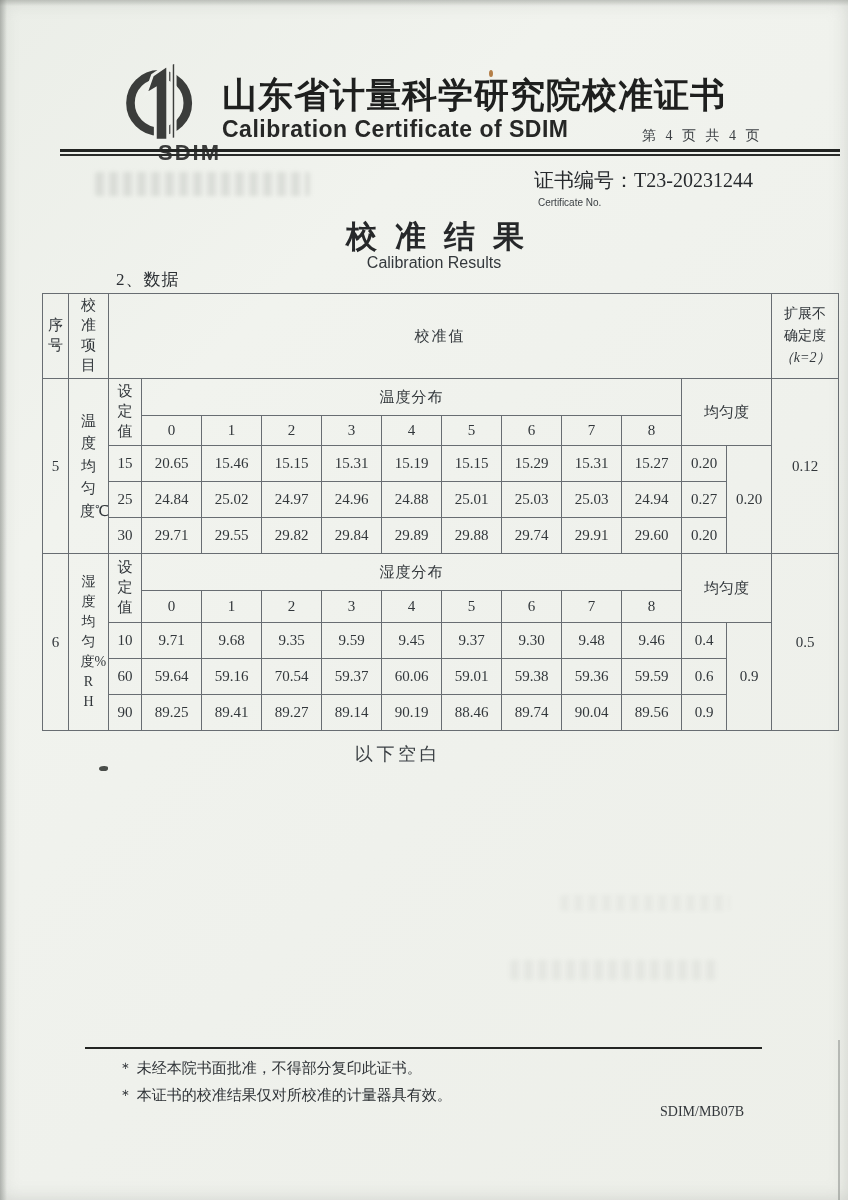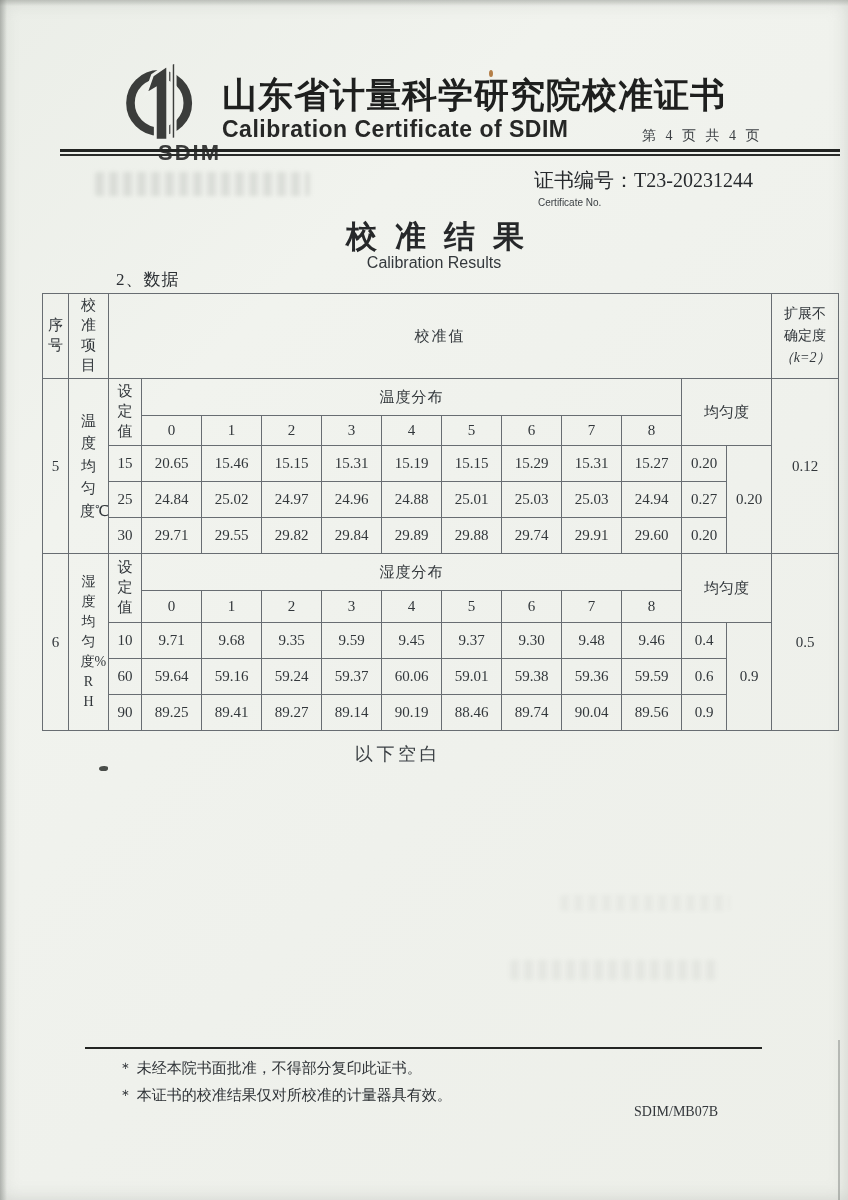--- a/index.html
+++ b/index.html
@@ -70,21 +70,21 @@
   .unc-k { font-style:italic; }
   td.val-head { font-size:16px; letter-spacing:2px; }
   td.dist-head { font-size:15px; letter-spacing:1px; }
 
   
   .end-note { position:absolute; left:0; top:742px; width:796px; text-align:center;
     font-size:18px; color:#3a3f43; letter-spacing:.2em; }
   .foot-rule { position:absolute; left:85px; top:1047px; width:677px; height:2px; background:#232523; }
   .foot-note1 { position:absolute; left:118px; top:1059px; font-size:15px; color:#2e3236; }
   .foot-note2 { position:absolute; left:118px; top:1086px; font-size:15px; color:#2e3236; }
-  .form-code { position:absolute; left:634px; top:1104px; width:136px; text-align:left;
+  .form-code { position:absolute; left:634px; top:1104px; width:136px; text-align:center;
     font-size:14px; color:#33373b; }
 </style>
 </head>
 <body>
 
 <div class="page">
 
   <div class="edge-left"></div>
   <div class="edge-top"></div>
   <div class="edge-right"></div>
@@ -249,21 +249,21 @@
         <td>9.30</td>
         <td>9.48</td>
         <td>9.46</td>
         <td>0.4</td>
         <td rowspan="3">0.9</td>
       </tr>
       <tr style="height:36px">
         <td>60</td>
         <td>59.64</td>
         <td>59.16</td>
-        <td>59.24</td>
+        <td>70.54</td>
         <td>59.37</td>
         <td>60.06</td>
         <td>59.01</td>
         <td>59.38</td>
         <td>59.36</td>
         <td>59.59</td>
         <td>0.6</td>
       </tr>
       <tr style="height:36px">
         <td>90</td>

